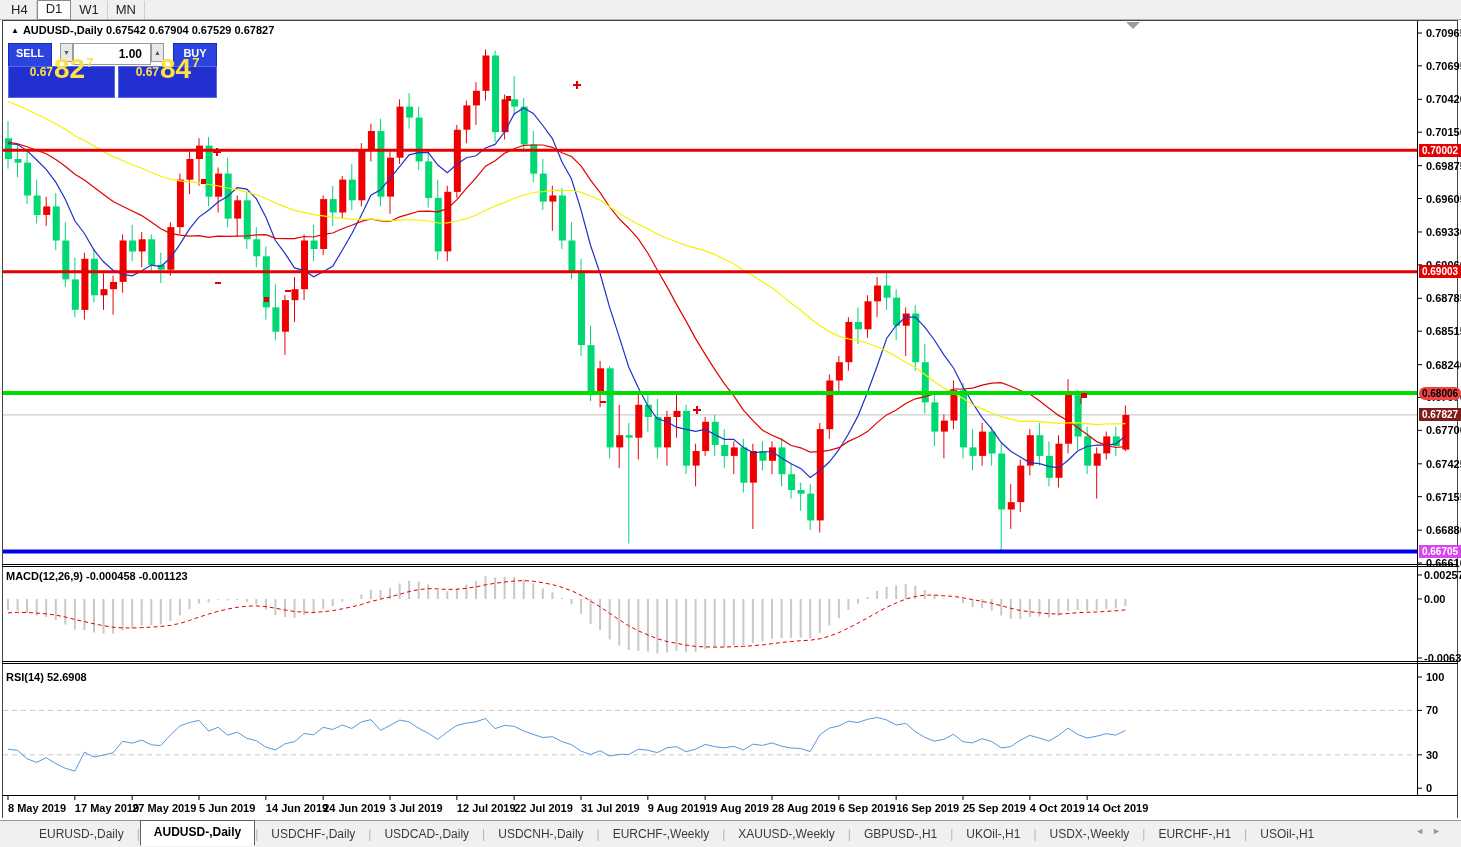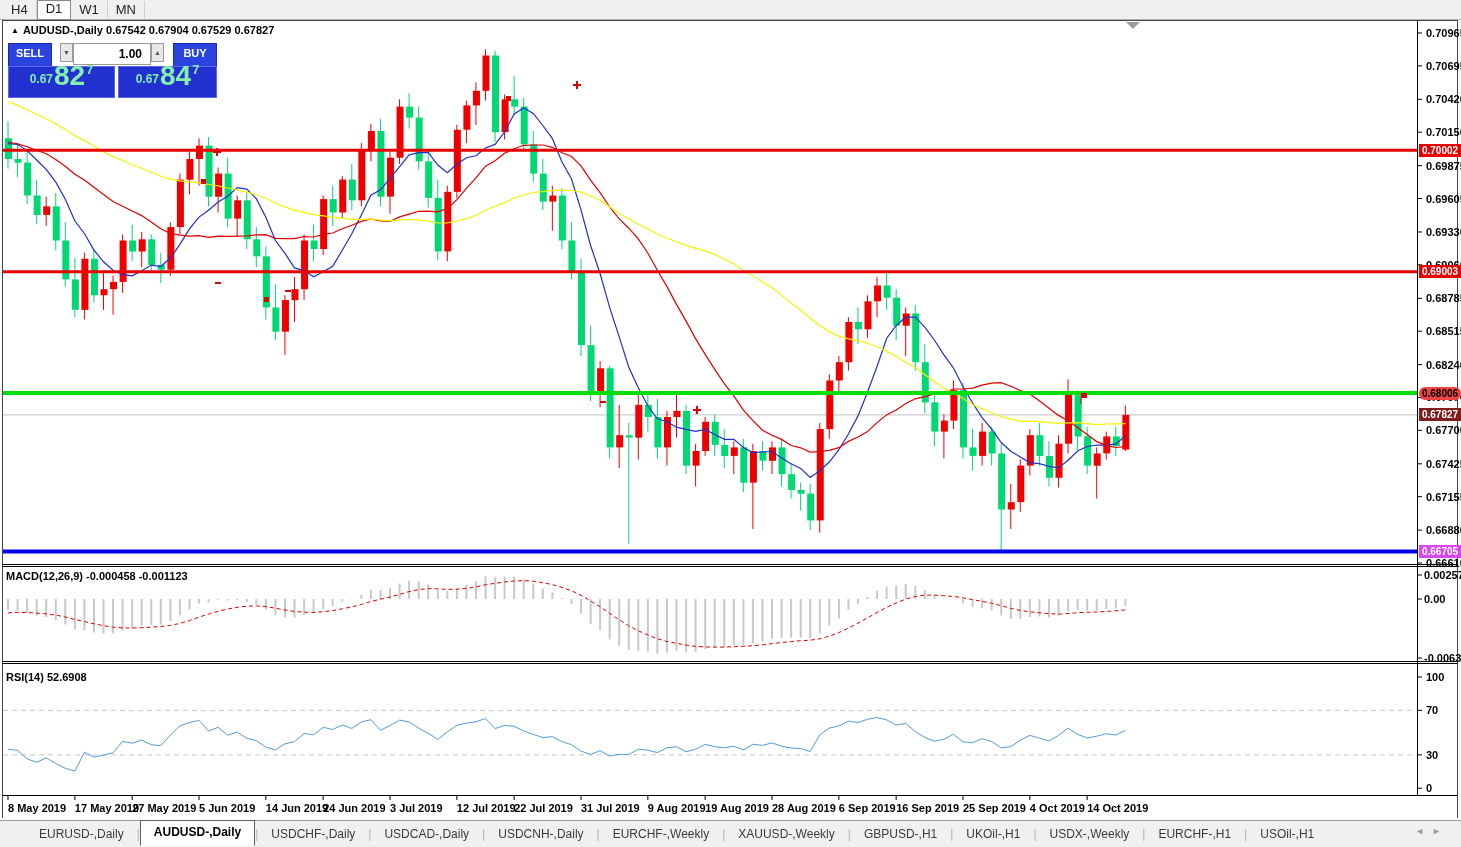--- a/index.html
+++ b/index.html
@@ -20,22 +20,22 @@
   .chart-title .tri{font-size:8px;margin-right:4px;position:relative;top:-1px;}
   .ind-lbl{position:absolute;left:6px;font-size:11px;font-weight:bold;color:#000;z-index:6;}
   
   .trade{position:absolute;left:8px;top:43px;width:210px;height:56px;z-index:7;}
   .trade .btn{position:absolute;background:#2b44e0;border:1px solid #1b2bb0;color:#fff;
               font-size:11px;font-weight:bold;text-align:center;line-height:18px;box-sizing:border-box;}
   .trade .spin{position:absolute;background:#e8e8e8;border:1px solid #9b9b9b;color:#555;
                font-size:7px;text-align:center;line-height:17px;box-sizing:border-box;}
   .trade input{position:absolute;border:1px solid #9b9b9b;background:#fff;font-family:"Liberation Sans",sans-serif;
                font-size:12px;font-weight:bold;text-align:right;padding:0 8px 0 0;box-sizing:border-box;}
-  .pricebox{position:absolute;background:#2130cf;border:1px solid #5968e8;color:#86efac;box-sizing:border-box;
-            display:flex;align-items:flex-end;justify-content:center;padding-bottom:8px;}
+  .pricebox{position:absolute;background:#2130cf;border:1px solid #5968e8;color:#fde047;box-sizing:border-box;
+            display:flex;align-items:flex-end;justify-content:center;padding-bottom:15px;}
   .pricebox .pfx{font-size:12px;font-weight:bold;margin:0 1px 3px 0;}
   .pricebox .big{font-size:28px;font-weight:bold;line-height:26px;}
   .pricebox .sup{font-size:13px;font-weight:bold;margin:0 0 12px 1px;}
   
   .tabbar{position:absolute;left:0;top:820px;width:1461px;height:27px;background:#f0f0f0;
           border-top:1px solid #9a9a9a;display:flex;align-items:center;box-sizing:border-box;
           padding-left:26px;font-size:12px;color:#3a3a3a;}
   .tab{padding:0 13px;height:20px;line-height:20px;white-space:nowrap;cursor:default;}
   .tab.active{background:#ffffff;border:1px solid #5f5f5f;border-bottom:1px solid #fff;height:24px;
               line-height:23px;font-weight:bold;color:#000;margin-top:-2px;}

